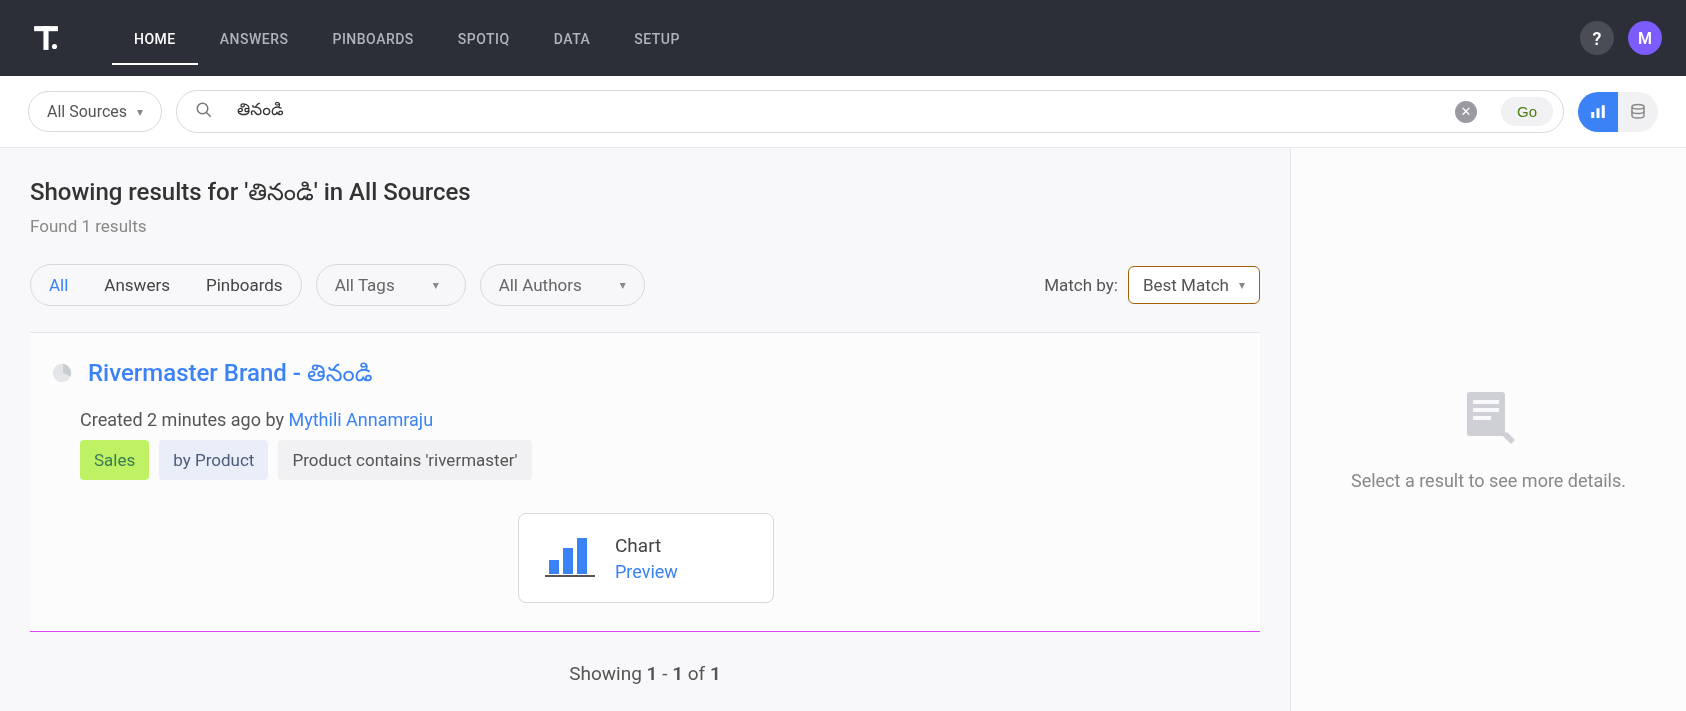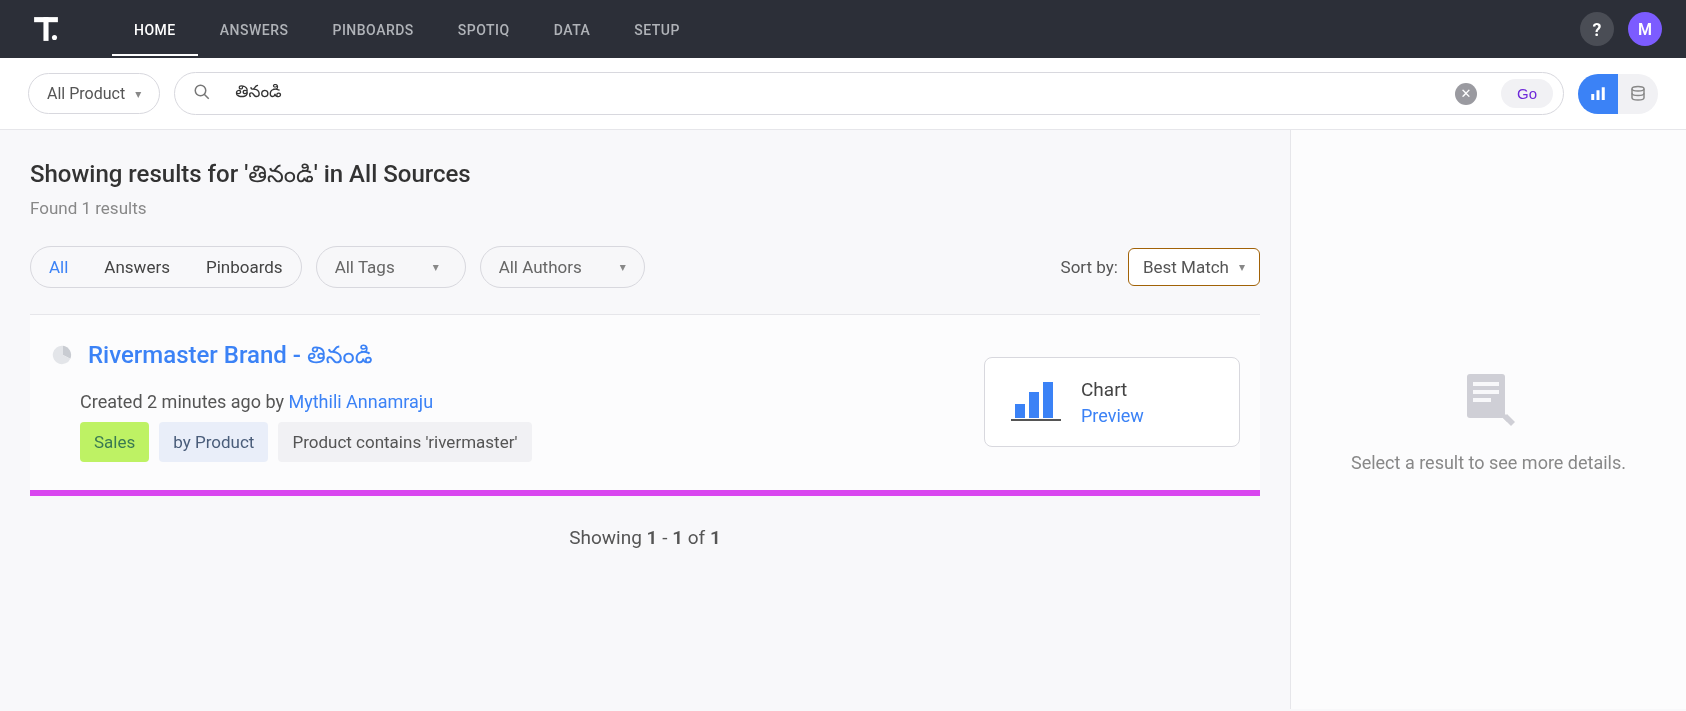--- a/index.html
+++ b/index.html
@@ -7,21 +7,21 @@
     font-family: -apple-system, BlinkMacSystemFont, "Segoe UI", Roboto, "Helvetica Neue", Arial, sans-serif;
     background: #f8f8fa;
     width: 1686px;
     height: 711px;
     overflow: hidden;
     color: #4a4a4a;
   }
   
   .topnav {
     background: #2c2f38;
-    height: 58px;
+    height: 76px;
     display: flex;
     align-items: center;
     padding: 0 24px 0 10px;
   }
   .logo {
     width: 40px;
     height: 40px;
     margin-left: 16px;
     margin-right: 46px;
     display: flex;
@@ -99,21 +99,21 @@
     outline: none;
     font-size: 17px;
     color: #333;
     background: transparent;
   }
   .search-go {
     background: #f1f1f4;
     border-radius: 16px;
     padding: 6px 16px;
     font-size: 15px;
-    color: #6d28d9;
+    color: #4d7c0f;
     cursor: pointer;
     border: none;
   }
   .clear-btn {
     width: 22px; height: 22px;
     border-radius: 50%;
     background: #9a9aa0;
     color: #fff;
     display: flex; align-items: center; justify-content: center;
     font-size: 13px;
@@ -192,26 +192,27 @@
     padding: 8px 14px;
     display: flex; align-items: center; gap: 10px;
     cursor: pointer;
     background: #fff;
   }
   .chev { font-size: 12px; color: #888; }
 
   
   .result-card {
     border-top: 1px solid #e6e6ea;
-    border-bottom: 6px solid #d946ef;
+    border-bottom: 1px solid #d946ef;
     padding: 26px 20px 28px 22px;
     margin-right: 30px;
     display: flex;
     gap: 14px;
     background: #fcfcfd;
+    flex-direction: column;
   }
   .card-left { flex: 1; }
   .card-icon { display: inline-block; vertical-align: middle; margin-right: 6px; }
   .card-title { font-size: 24px; color: #3b82f6; font-weight: 500; cursor: pointer; display: flex; align-items: center; gap: 8px; margin-bottom: 16px;}
   .card-meta { font-size: 18px; color: #555; margin-bottom: 10px; margin-left: 28px;}
   .card-meta .author { color: #3b82f6; cursor: pointer; }
   .card-info { font-size: 18px; color: #555; margin-bottom: 26px; margin-left: 28px;}
   .card-info .sep { margin: 0 10px; color: #bbb; }
   .chips { display: flex; gap: 10px; margin-left: 28px;}
   .chip {
@@ -227,20 +228,21 @@
   .card-right {
     border: 1px solid #d8d8de;
     border-radius: 8px;
     padding: 20px 26px;
     display: flex;
     align-items: flex-end;
     gap: 20px;
     align-self: center;
     background: #fff;
     min-width: 256px;
+    margin-top: 19px;
   }
   .card-right-txt .h { font-size: 19px; color: #444; margin-bottom: 4px;}
   .card-right-txt .p { font-size: 18px; color: #3b82f6; cursor: pointer; }
 
   .paging { text-align: center; font-size: 19px; color: #555; padding: 30px 0; margin-right: 30px; }
   .paging b { font-weight: 600; }
 </style>
 </head>
 <body>
 
@@ -260,21 +262,21 @@
     <div class="nav-item">DATA</div>
     <div class="nav-item">SETUP</div>
   </div>
   <div class="nav-spacer"></div>
   <div class="help-btn">?</div>
   <div class="avatar">M</div>
 </div>
 
 <div class="searchrow">
   <div class="src-dropdown">
-    <span>All Product</span>
+    <span>All Sources</span>
     <span class="chev">▾</span>
   </div>
   <div class="searchbox">
     <span>
       <svg width="18" height="18" viewBox="0 0 24 24" fill="none" stroke="#777" stroke-width="2">
         <circle cx="10" cy="10" r="7"></circle>
           <line x1="21" y1="21" x2="15" y2="15"></line>
       </svg>
     </span>
     <input type="text" value="తినండి" style="">
@@ -314,21 +316,21 @@
       </div>
       <div class="dd-round">
         <span>All Tags</span>
         <span class="chev">▾</span>
       </div>
       <div class="dd-round">
         <span>All Authors</span>
         <span class="chev">▾</span>
       </div>
       <div class="sort-wrap">
-        <span>Sort by:</span>
+        <span>Match by:</span>
         <div class="sort-dd">
           <span>Best Match</span>
           <span class="chev">▾</span>
         </div>
       </div>
     </div>
 
     <div class="result-card">
       <div class="card-left">
         <div class="card-title">

